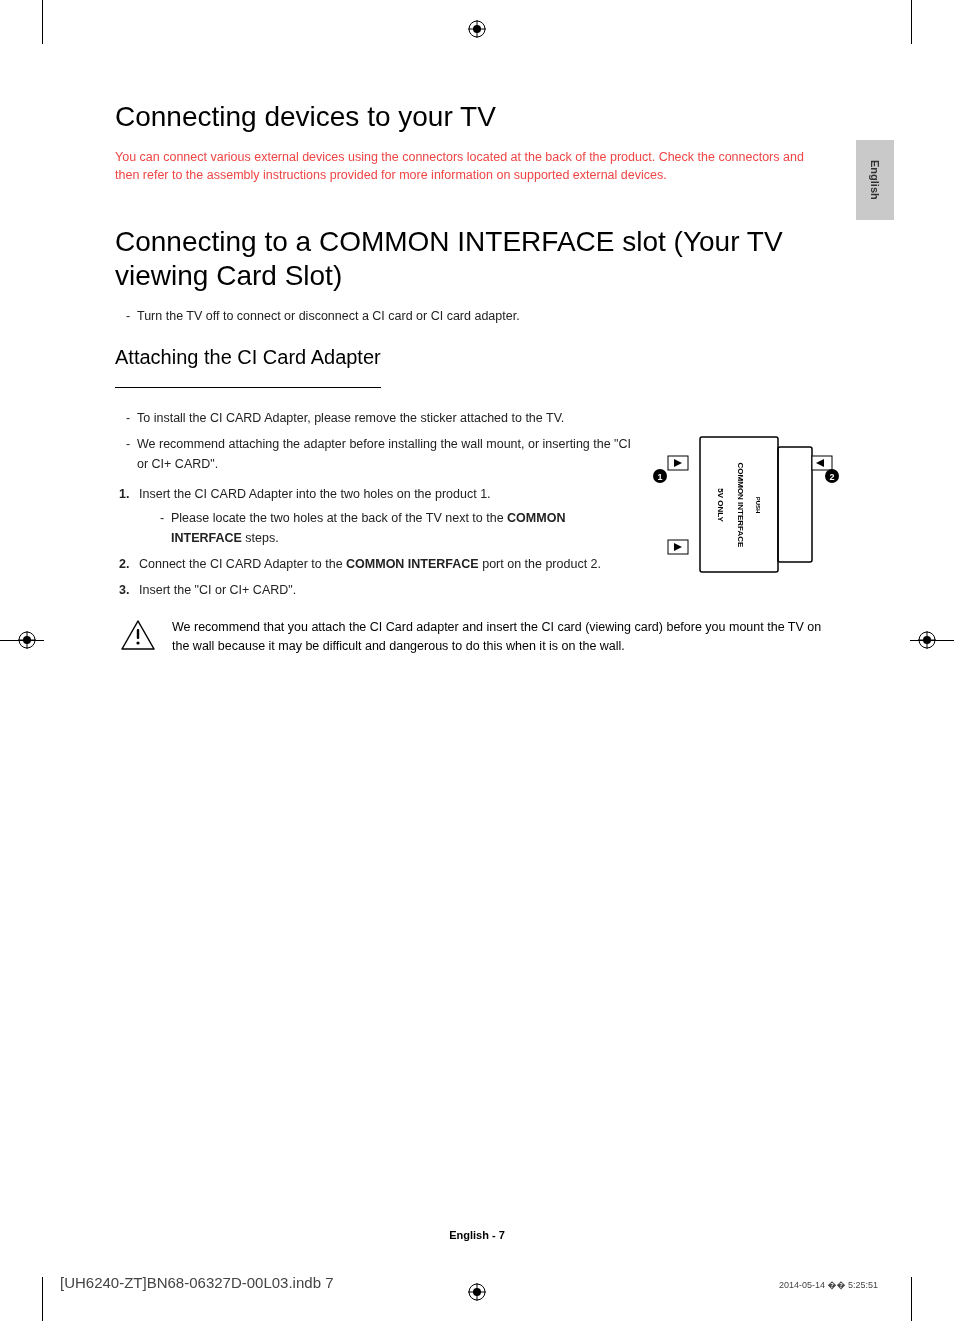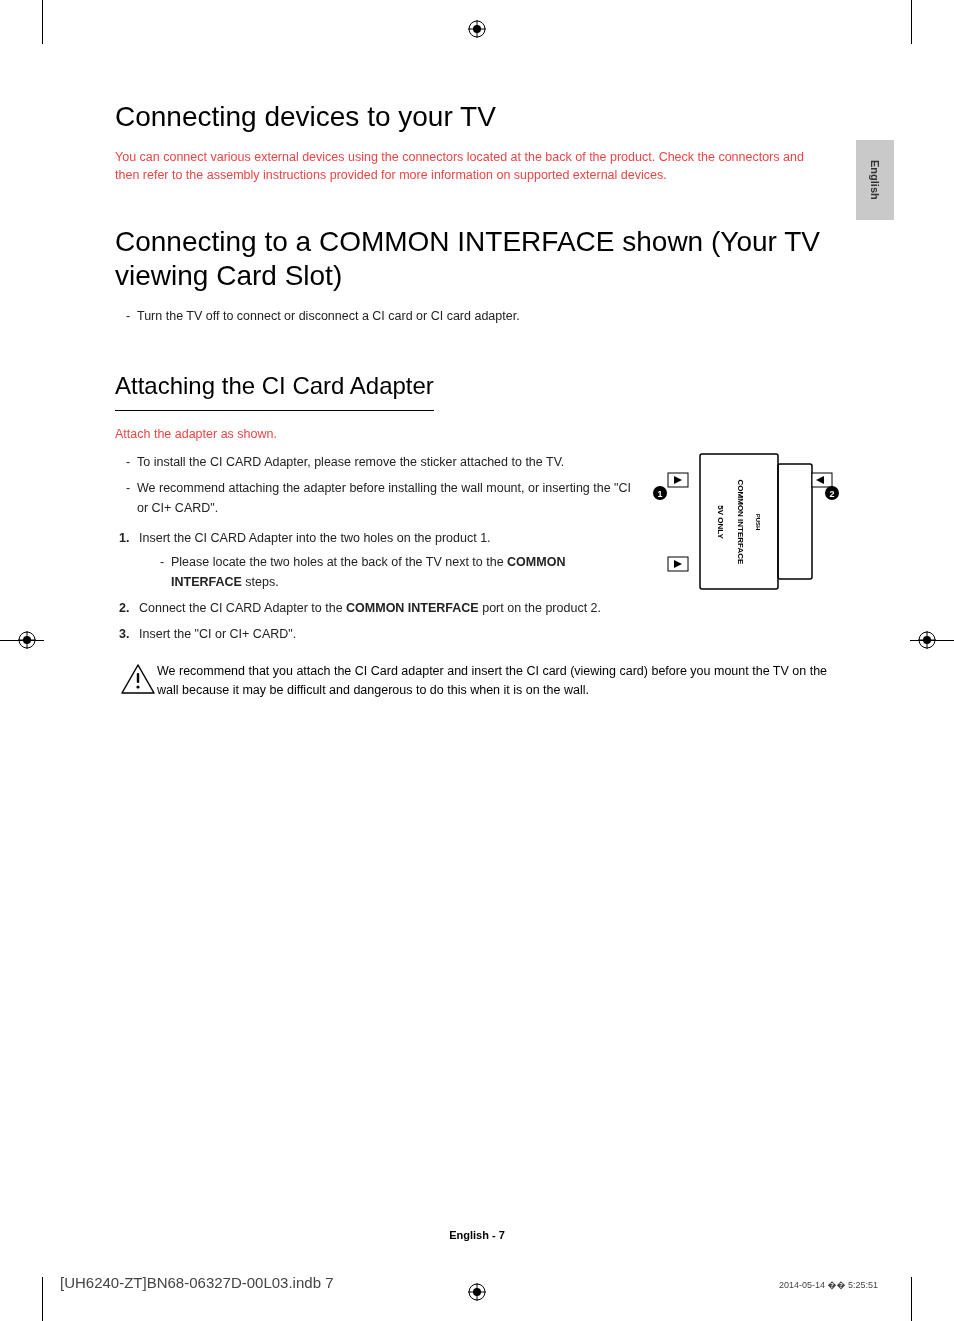--- a/index.html
+++ b/index.html
@@ -42,34 +42,34 @@
     .dash-list, .num-list { font-size: 12.5px; line-height: 1.6; color: #222; margin-left: 4px; margin-top: 6px; }
     .dash-item { display: flex; margin-bottom: 4px; }
     .dash-item .dash { width: 18px; flex-shrink: 0; text-align: center; }
     .dash-item .txt { flex: 1; }
     .num-item { display: flex; margin-bottom: 6px; }
     .num-item .num { width: 20px; flex-shrink: 0; font-weight: bold; }
     .num-item .txt { flex: 1; }
     .sub-dash { display: flex; margin-top: 4px; margin-left: 14px; }
     .sub-dash .dash { width: 18px; flex-shrink: 0; text-align: center; }
     h2 {
-      font-size: 24px; font-weight: normal;
+      font-size: 20px; font-weight: normal;
       border-bottom: 1.5px solid #000;
       display: inline-block;
-      padding-bottom: 10px;
-      margin-top: 42px; margin-bottom: 14px;
+      padding-bottom: 18px;
+      margin-top: 16px; margin-bottom: 14px;
     }
     .section-with-figure { position: relative; }
     .narrow-col { width: 520px; }
     .figure {
       position: absolute; top: 24px; right: -10px;
       width: 190px; height: 150px;
     }
     .bold { font-weight: bold; }
-    .warning-row { display: flex; align-items: flex-start; margin-top: 18px; gap: 2px; }
+    .warning-row { display: flex; align-items: flex-start; margin-top: 18px; gap: 17px; }
     .warning-icon { flex-shrink: 0; width: 34px; height: 30px; margin-left: 6px; margin-top: 2px; }
     .warning-text { font-size: 12.5px; line-height: 1.5; flex: 1; }
     .footer-page { position: absolute; bottom: 80px; left: 50%; transform: translateX(-50%); font-size: 11px; font-weight: bold; }
     .footer-left { position: absolute; bottom: 30px; left: 60px; font-size: 15px; color: #444; }
     .footer-right { position: absolute; bottom: 30px; right: 76px; font-size: 9px; color: #444; }
   </style>
 </head>
 <body>
 
 <div class="crop-mark crop-tl-v"></div>
@@ -105,33 +105,32 @@
   </svg>
 
 <div class="tab">
   <span>English</span>
 </div>
 
 <div class="content">
   <h1>Connecting devices to your TV</h1>
   <p class="intro">You can connect various external devices using the connectors located at the back of the product. Check the connectors and then refer to the assembly instructions provided for more information on supported external devices.</p>
 
-  <h1 class="second">Connecting to a COMMON INTERFACE shown (Your TV viewing Card Slot)</h1>
+  <h1 class="second">Connecting to a COMMON INTERFACE slot (Your TV viewing Card Slot)</h1>
   <div class="dash-list">
     <div class="dash-item">
       <span class="dash">-</span>
       <span class="txt">Turn the TV off to connect or disconnect a CI card or CI card adapter.</span>
     </div>
   </div>
 
   <h2>Attaching the CI Card Adapter</h2>
 
   <div class="section-with-figure">
     <div class="narrow-col">
-      <p class="intro">Attach the adapter as shown.</p>
       <div class="dash-list">
         <div class="dash-item">
           <span class="dash">-</span>
           <span class="txt">To install the CI CARD Adapter, please remove the sticker attached to the TV.</span>
         </div>
       </div>
       <div class="dash-list">
         <div class="dash-item">
           <span class="dash">-</span>
           <span class="txt">We recommend attaching the adapter before installing the wall mount, or inserting the "CI or CI+ CARD".</span>

